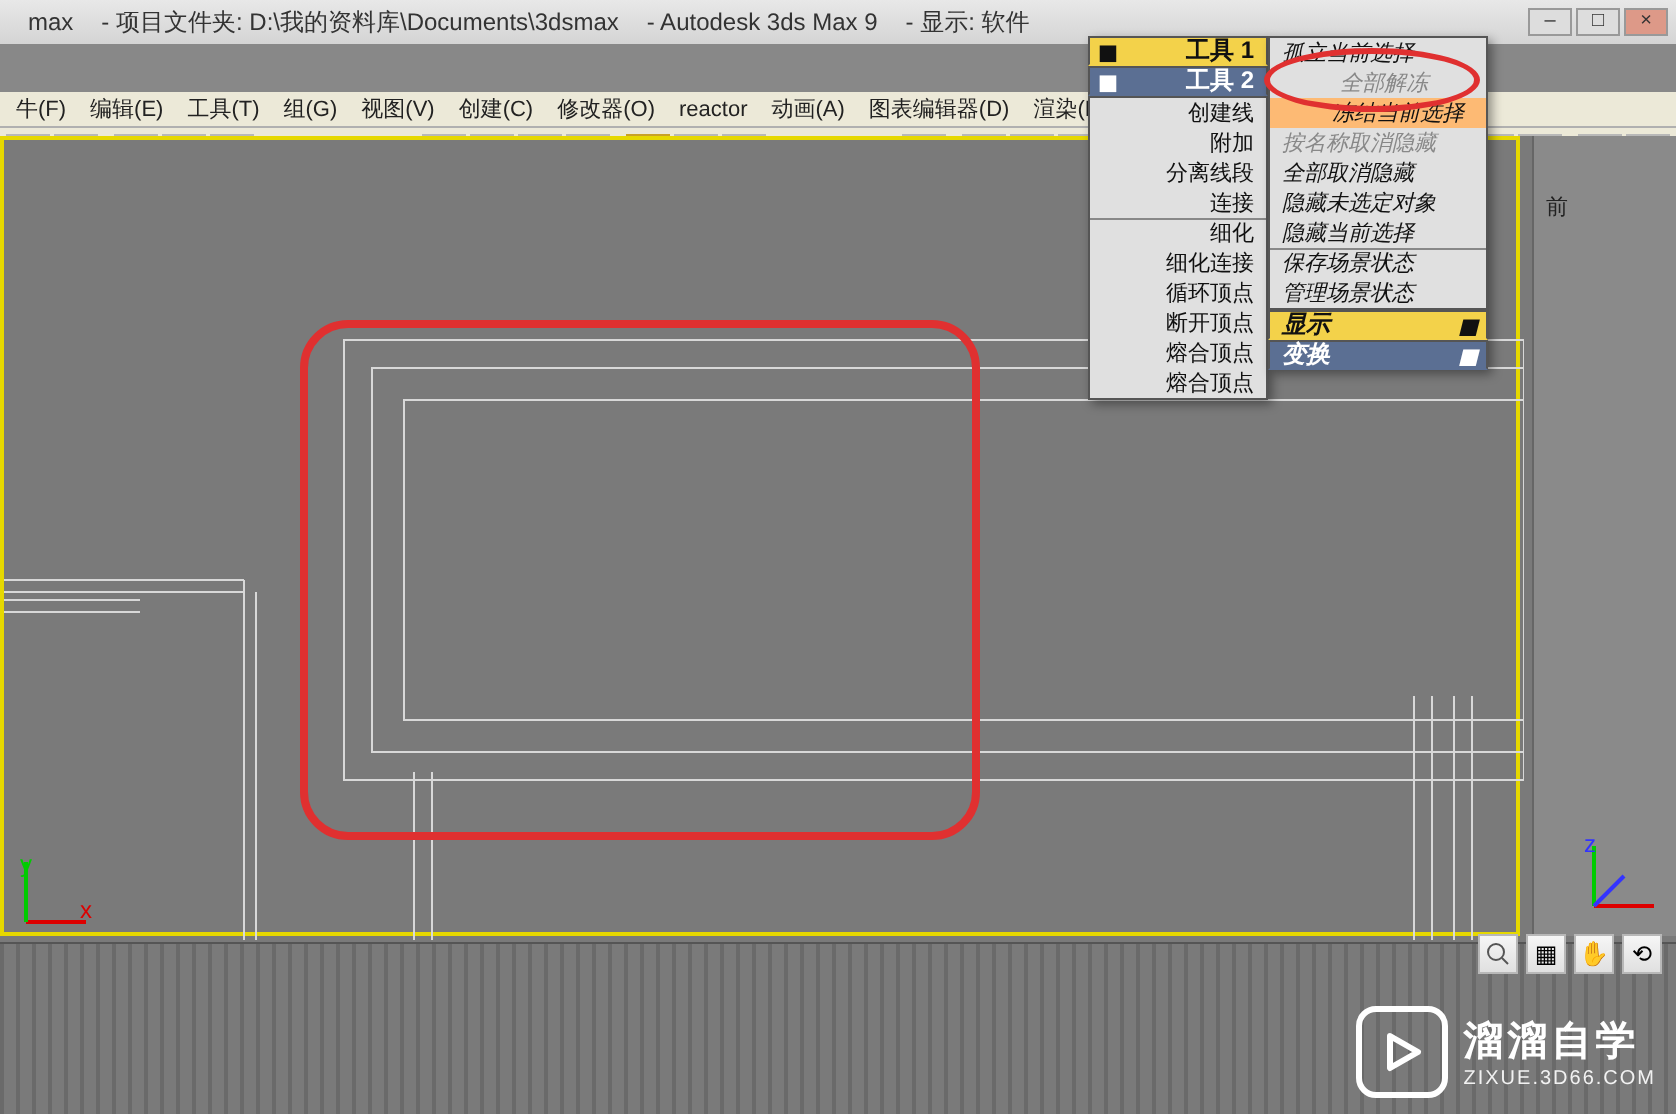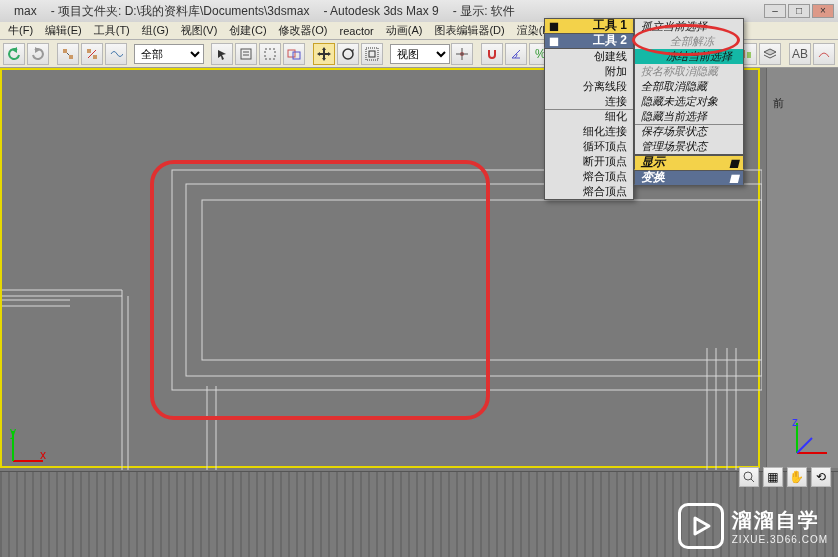--- a/index.html
+++ b/index.html
@@ -4,21 +4,21 @@
 <style>
 * { margin: 0; padding: 0; box-sizing: border-box; font-family: "Microsoft YaHei", SimSun, sans-serif; font-size: 12px; }
 body { width: 838px; height: 557px; background: #888; overflow: hidden; position: relative; }
 
 .titlebar { height: 22px; background: linear-gradient(#e8e8e8,#d4d4d4); display: flex; align-items: center; padding: 0 14px; font-size: 11px; color: #333; position: relative; }
 .titlebar span { margin-right: 14px; }
 .titlebar .winbtns { position: absolute; right: 4px; display: flex; gap: 2px; }
 .titlebar .wb { width: 22px; height: 14px; background: #ddd; border: 1px solid #999; font-size: 10px; text-align: center; line-height: 12px; }
 .titlebar .wb.close { background: #d98; }
 
-.menubar { height: 18px; background: #ece9d8; display: flex; align-items: center; padding: 0 2px; border-bottom: 1px solid #b0b0b0; }
+.menubar { height: 18px; background: #ece9d8; display: flex; align-items: center; padding: 0 2px; border-bottom: 1px solid #b0b0b0; margin-top: 24px; }
 .menubar .mi { padding: 1px 6px; font-size: 11px; color: #222; cursor: default; }
 
 .toolbar { height: 28px; background: #ece9d8; border-bottom: 1px solid #9a9a9a; display: flex; align-items: center; padding: 0 2px; }
 .tbtn { width: 22px; height: 22px; margin: 0 1px; border: 1px solid #b8b8b8; background: linear-gradient(#f6f6f6,#e0e0e0); display: inline-flex; align-items: center; justify-content: center; }
 .tbtn.active { background: #f7e7a1; border-color: #c9a227; }
 .tsep { width: 6px; height: 22px; }
 .tsel { height: 20px; border: 1px solid #999; background: #fff; font-size: 11px; padding: 0 2px; }
 
 .workspace { position: absolute; left: 0; top: 68px; right: 0; bottom: 0; background: #7a7a7a; }
 .viewport { position: absolute; left: 0; top: 0; width: 760px; height: 400px; background: #7a7a7a; border: 2px solid #e6d800; }
@@ -37,21 +37,21 @@
 .gizmo-tl { position: absolute; left: 6px; top: 356px; }
 
 .quadmenu { position: absolute; left: 544px; top: 18px; z-index: 40; display: flex; flex-direction: column; box-shadow: 2px 2px 5px rgba(0,0,0,.4); }
 .quadmenu .panel { background: #e0e0e0; border: 1px solid #555; }
 .quadmenu .row { height: 15px; display: flex; align-items: center; padding: 0 6px; font-size: 11px; color: #111; border-bottom: 1px dotted transparent; white-space: nowrap; justify-content: flex-end; }
 .quadmenu .row.sep { border-top: 1px solid #888; }
 .quadmenu .titlecell { background: #f3d24a; font-weight: bold; text-align: right; position: relative; }
 .quadmenu .titlecell2 { background: #5b6f93; color: #fff; font-weight: bold; text-align: right; position: relative; }
 .quadright { position: absolute; left: 634px; top: 18px; z-index: 40; display: flex; flex-direction: column; box-shadow: 2px 2px 5px rgba(0,0,0,.4); font-style: italic; }
 .quadright .row { justify-content: flex-start; }
-.quadright .row.hl { background: #14b8a6; padding-left: 31px; }
+.quadright .row.hl { background: #fdba74; padding-left: 31px; }
 .rtag { position: absolute; right: 2px; width: 10px; height: 10px; border: 1px solid #555; background: #fff; }
 
 .watermark { position: absolute; right: 10px; bottom: 8px; display: flex; align-items: center; gap: 8px; color: #fff; z-index: 60; }
 .watermark .play { width: 46px; height: 46px; border: 3px solid #fff; border-radius: 10px; display: flex; align-items: center; justify-content: center; }
 .watermark .play svg { }
 .watermark .txt .t1 { font-size: 20px; font-weight: 700; letter-spacing: 2px; }
 .watermark .txt .t2 { font-size: 10px; letter-spacing: 1px; opacity: .9; }
 </style>
 </head>
 <body>

